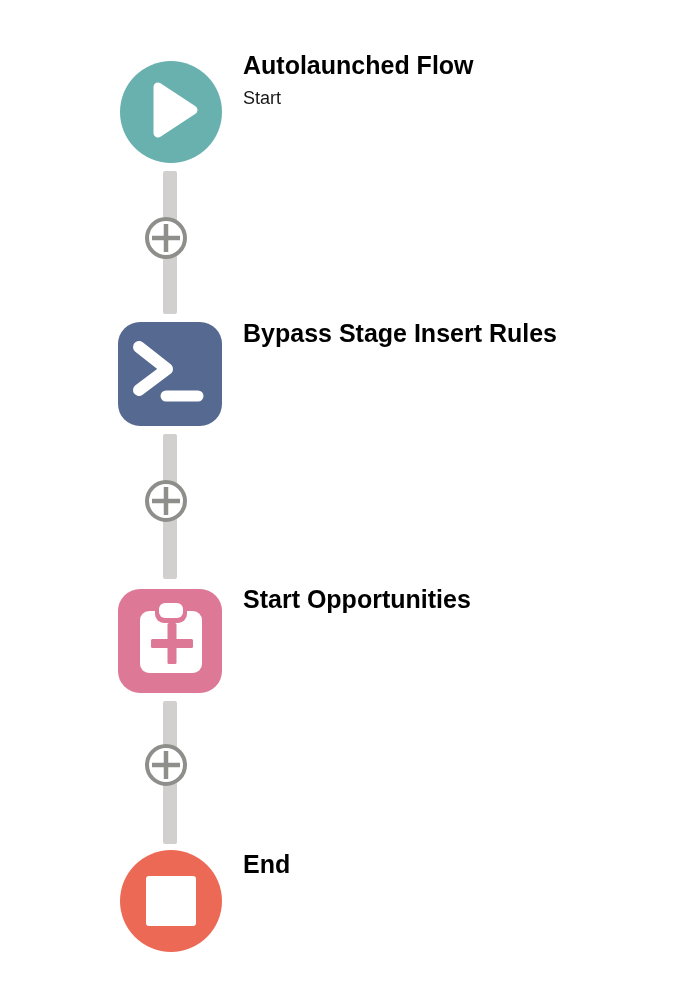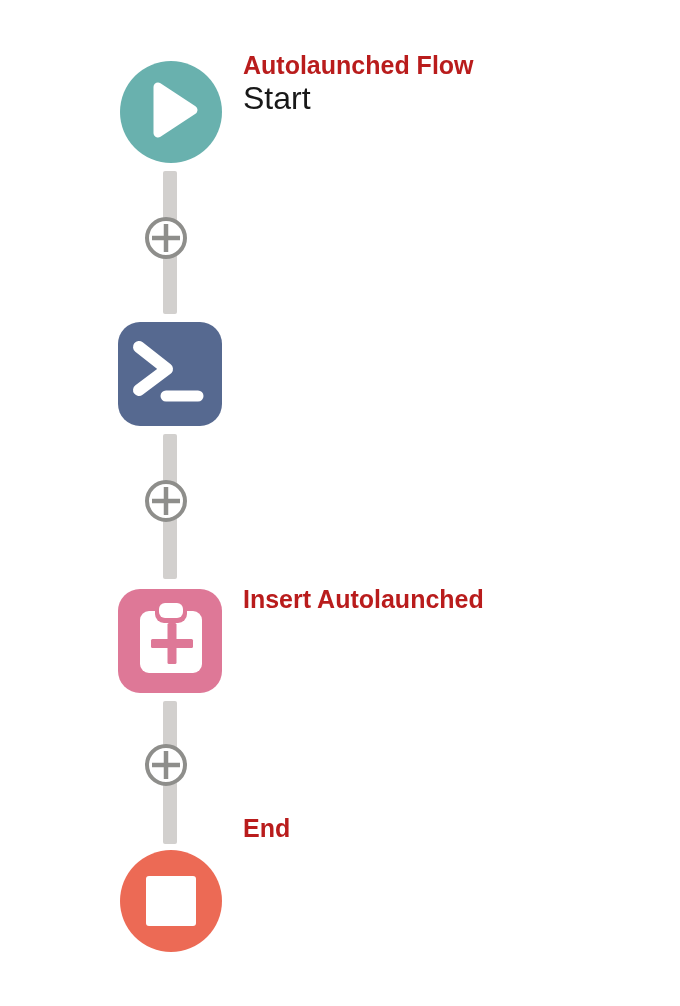--- a/index.html
+++ b/index.html
@@ -37,24 +37,24 @@
   }
   .labels {
     position: absolute;
     left: 243px;
     white-space: nowrap;
   }
   .labels .title {
     font-size: 25px;
     font-weight: 700;
     line-height: 33px;
-    color: #b91c1c;
+    color: #000000;
   }
   .labels .subtitle {
-    font-size: 32px;
+    font-size: 18px;
     font-weight: 400;
     line-height: 33px;
     color: #181818;
   }
   .connector-bar {
     position: absolute;
     left: 163px;
     width: 14px;
     border-radius: 2px;
     background: #d2d0ce;
@@ -109,20 +109,21 @@
 
   <div class="node-icon square" style="left: 118px; top: 322px; background-color: rgb(86, 105, 144);">
     <span>
       <svg width="104" height="104" viewBox="0 0 104 104">
         <path d="M21 27 L49 49 L21 70" fill="none" stroke="#ffffff" stroke-width="12" stroke-linecap="round" stroke-linejoin="round"></path>
         <line x1="48" y1="76" x2="80" y2="76" stroke="#ffffff" stroke-width="11" stroke-linecap="round"></line>
       </svg>
     </span>
   </div>
   <div class="labels" style="top:317px;">
+    <div class="title">Bypass Stage Insert Rules</div>
   </div>
 
   <button class="add-btn" style="top:480px;">
     <span>
       <svg width="34" height="34" viewBox="0 0 34 34">
         <line x1="3" y1="17" x2="31" y2="17" stroke="#8e8e8b" stroke-width="4.5"></line>
         <line x1="17" y1="3" x2="17" y2="31" stroke="#8e8e8b" stroke-width="4.5"></line>
       </svg>
     </span>
   </button>
@@ -132,36 +133,36 @@
       <svg width="104" height="104" viewBox="0 0 104 104">
         <rect x="22" y="24" width="62" height="62" rx="9" fill="#ffffff"></rect>
         <rect x="37" y="12" width="32" height="24" rx="9" fill="currentColor"></rect>
         <rect x="41" y="16" width="24" height="15" rx="6" fill="#ffffff"></rect>
         <rect x="33" y="52" width="42" height="9" rx="1.5" fill="currentColor"></rect>
         <rect x="49.5" y="36" width="9" height="41" rx="1.5" fill="currentColor"></rect>
       </svg>
     </span>
   </div>
   <div class="labels" style="top:583px;">
-    <div class="title">Insert Autolaunched</div>
+    <div class="title">Start Opportunities</div>
   </div>
 
   <button class="add-btn" style="top:744px;">
     <span>
       <svg width="34" height="34" viewBox="0 0 34 34">
         <line x1="3" y1="17" x2="31" y2="17" stroke="#8e8e8b" stroke-width="4.5"></line>
         <line x1="17" y1="3" x2="17" y2="31" stroke="#8e8e8b" stroke-width="4.5"></line>
       </svg>
     </span>
   </button>
 
   <div class="node-icon circle" style="left: 120px; top: 850px; background-color: rgb(236, 106, 85);">
     <span>
       <svg width="102" height="102" viewBox="0 0 102 102">
         <rect x="26" y="28" width="50" height="50" rx="3" fill="#ffffff"></rect>
       </svg>
     </span>
   </div>
-  <div class="labels" style="top:812px;">
+  <div class="labels" style="top:848px;">
     <div class="title">End</div>
   </div>
 
 </div>
 
 </body></html>

